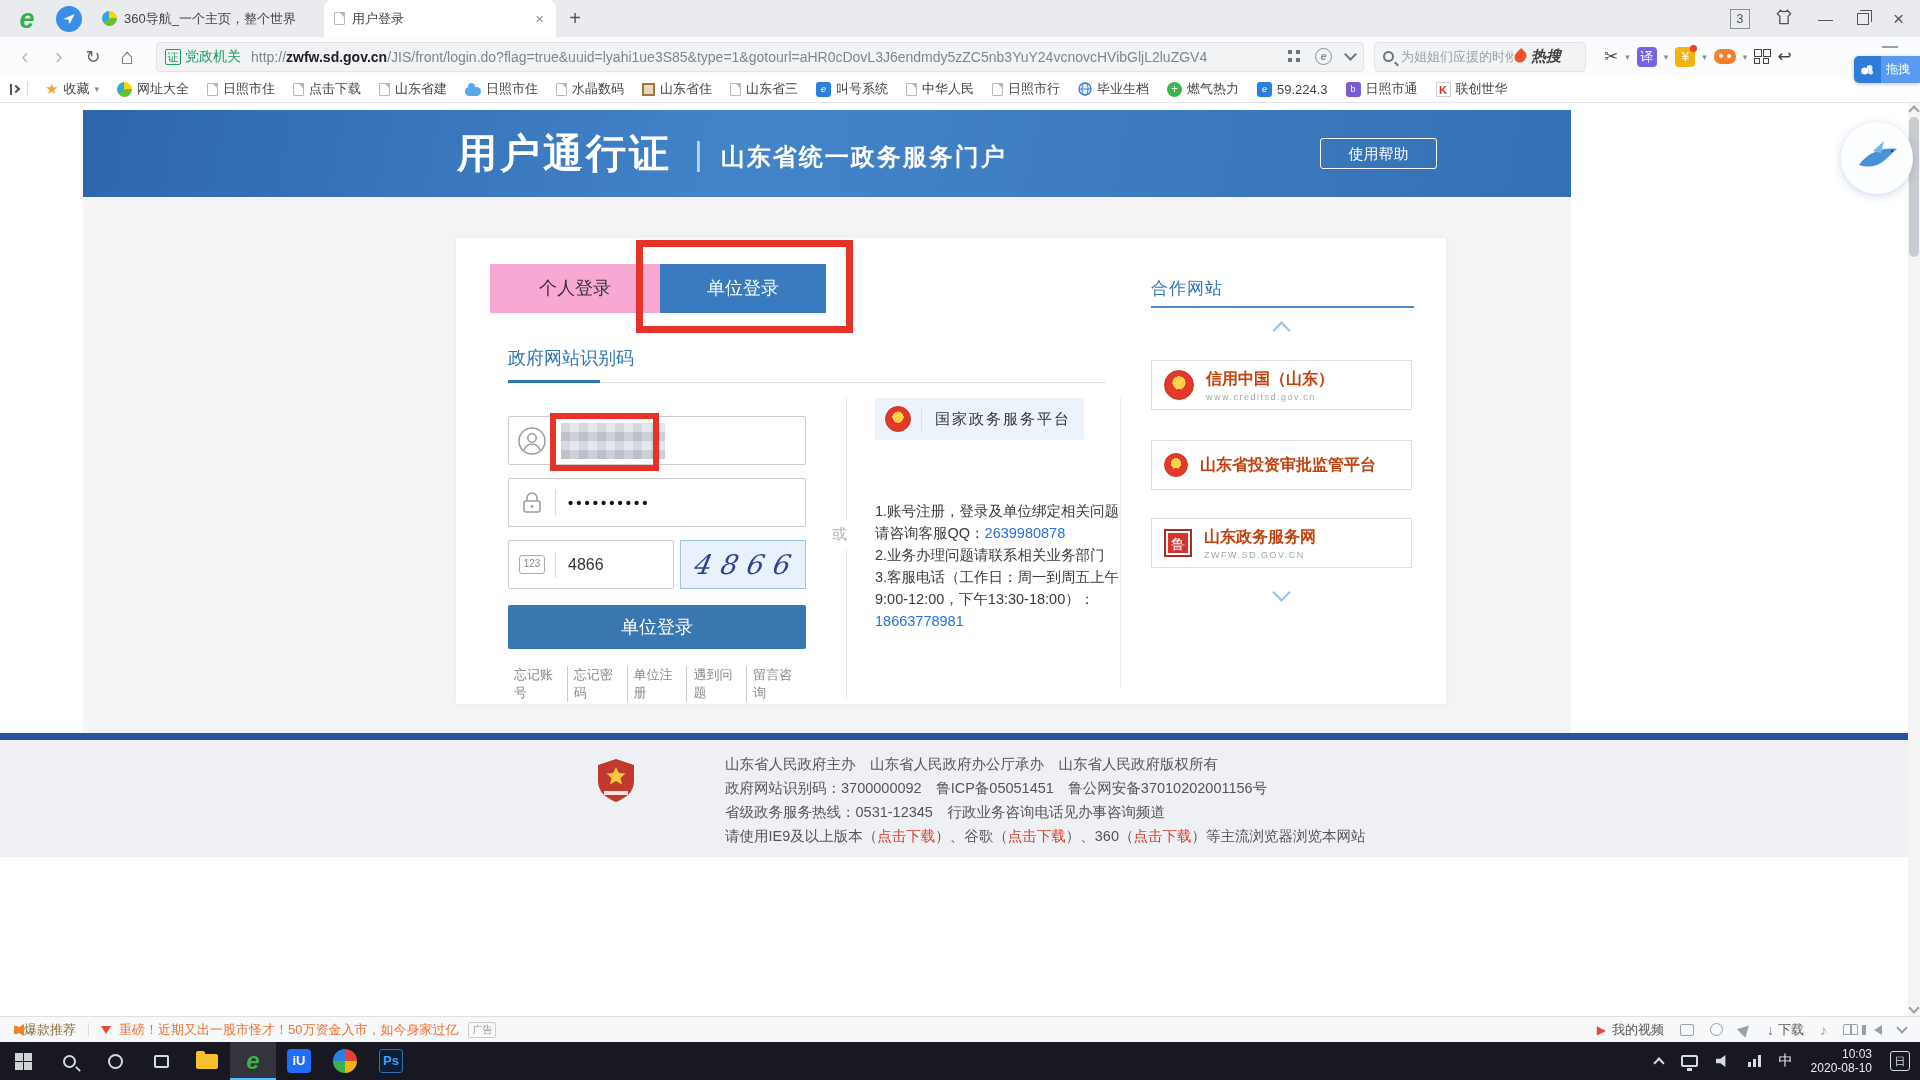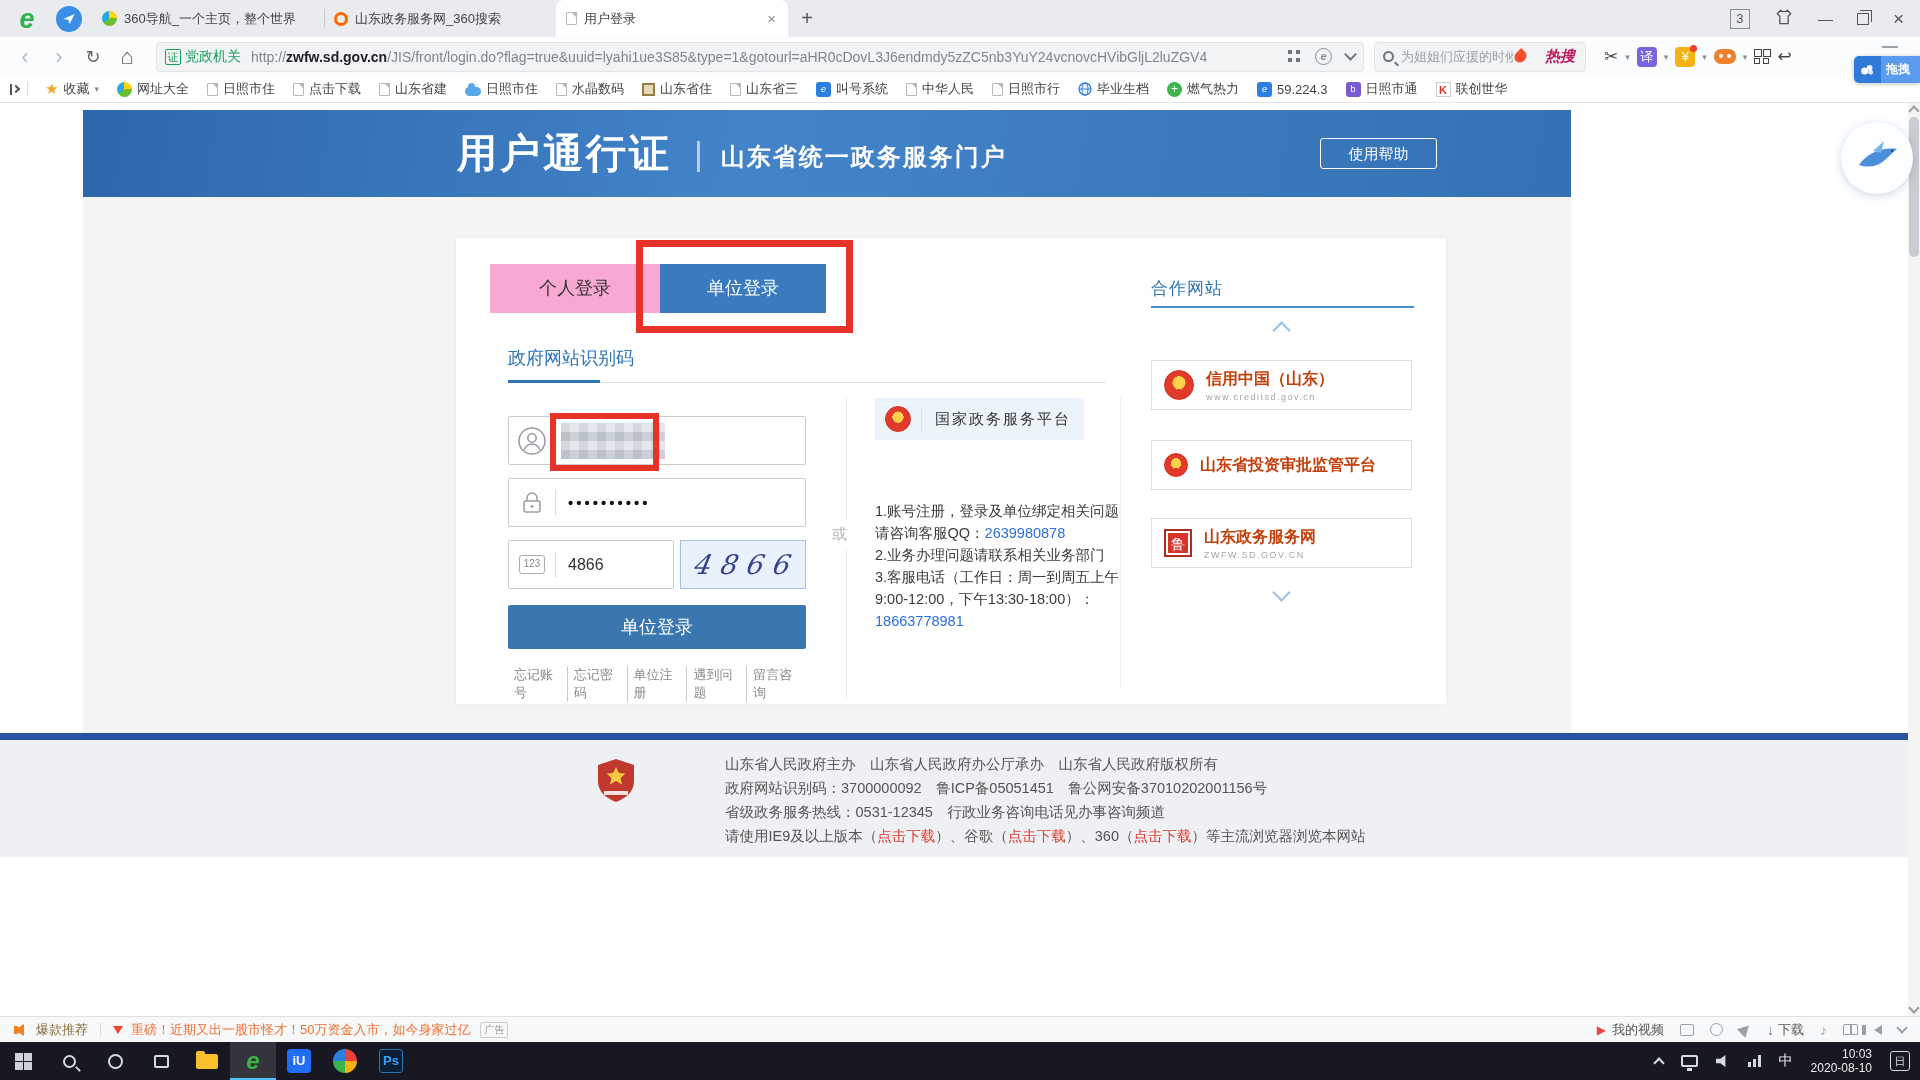--- a/index.html
+++ b/index.html
@@ -37,37 +37,37 @@
   .urlbar-icos { display:flex; align-items:center; gap:14px; margin-left:8px; }
   .qr-ico { width:13px; height:13px; position:relative; }
   .qr-ico::before { content:""; position:absolute; width:4px; height:4px; background:#70757a; box-shadow:8px 0 #70757a, 0 8px #70757a, 8px 8px #70757a; }
   .e-compat { width:17px; height:17px; border:1.5px solid #8a8f94; border-radius:50%; color:#8a8f94; font-size:11px; font-style:italic; font-weight:bold; text-align:center; line-height:14px; }
   .chev-down { width:9px; height:9px; border-right:2px solid #70757a; border-bottom:2px solid #70757a; transform:rotate(45deg); margin-top:-4px; }
   .searchbox { margin-left:10px; width:212px; height:30px; background:#f1f3f5; border:1px solid #e2e4e6; border-radius:4px; display:flex; align-items:center; padding:0 8px; }
   .mag { width:11px; height:11px; border:2px solid #70757a; border-radius:50%; position:relative; flex:none; }
   .mag::after { content:""; position:absolute; width:5px; height:2px; background:#70757a; transform:rotate(45deg); left:9px; top:10px; }
   .search-ph { margin-left:7px; font-size:13px; color:#9aa0a6; white-space:nowrap; overflow:hidden; width:112px; }
   .flame { width:11px; height:13px; background:#f4502c; border-radius:0 50% 50% 50%; transform:rotate(45deg); flex:none; margin-left:2px; }
-  .hot-label { color:#be185d; font-weight:bold; font-style:italic; font-size:15px; margin-left:19px; white-space:nowrap; }
+  .hot-label { color:#404040; font-weight:bold; font-style:italic; font-size:15px; margin-left:5px; white-space:nowrap; }
   .tool-icos { display:flex; align-items:center; gap:7px; margin-left:18px; }
   .caret { font-size:9px; color:#8a8f94; }
   .scissors { font-size:17px; color:#444; }
   .sq-ico { width:20px; height:20px; border-radius:4px; color:#fff; font-size:13px; text-align:center; line-height:20px; }
   .ico-translate { background:#7a62e0; }
   .ico-wallet { background:#f5b311; position:relative; }
   .ico-wallet::after { content:""; position:absolute; right:-2px; top:-2px; width:7px; height:7px; background:#f23c2e; border-radius:50%; }
   .gamepad { width:22px; height:15px; background:#f07f2e; border-radius:7px; position:relative; }
   .gamepad::before { content:""; position:absolute; left:5px; top:5px; width:4px; height:4px; background:#fff; border-radius:50%; box-shadow:8px 0 #fff; }
   .apps-grid { width:16px; height:16px; position:relative; }
   .apps-grid::before { content:""; position:absolute; width:6px; height:6px; border:1.6px solid #444; box-shadow:9px 0 0 -1.6px #fff; }
   .apps-grid::after { content:""; position:absolute; left:9px; width:6px; height:6px; border:1.6px solid #444; }
   .apps-grid i { position:absolute; top:9px; width:6px; height:6px; border:1.6px solid #444; display:block; }
   .apps-grid i + i { left:9px; }
   .undo { font-size:17px; color:#444; }
-  .drag-overlay { position:absolute; right:0; top:56px; width:66px; height:27px; display:flex; border-radius:5px 0 0 5px; overflow:hidden; box-shadow:0 1px 4px rgba(0,0,0,.25); z-index:50;font-weight:bold; }
+  .drag-overlay { position:absolute; right:0; top:56px; width:66px; height:27px; display:flex; border-radius:5px 0 0 5px; overflow:hidden; box-shadow:0 1px 4px rgba(0,0,0,.25); z-index:50; }
   .drag-logo { width:27px; height:27px; background:#2f7bd9; display:flex; align-items:center; justify-content:center; }
   .drag-logo svg { width:17px; height:17px; }
   .drag-label { flex:1; background:#5a9bf0; color:#fff; font-size:12px; line-height:27px; padding-left:5px; }
   .mini-dash { position:absolute; right:22px; top:46px; width:16px; height:2px; background:#9aa0a6; z-index:50; }
 
   .bookmarks { position:absolute; left:0; top:76px; width:1920px; height:27px; background:#fff; border-bottom:1px solid #e3e4e6; display:flex; align-items:center; font-size:13px; color:#444; }
   .bm-collapse { margin-left:10px; color:#555; font-size:12px; display:flex; align-items:center; }
   .bm-collapse .bar { width:2px; height:11px; background:#555; margin-right:1px; }
   .bm-collapse .chev { width:6px; height:6px; border-right:2px solid #555; border-top:2px solid #555; transform:rotate(45deg); }
   .bm-sep { width:1px; height:14px; background:#ddd; margin:0 8px; }
@@ -166,21 +166,21 @@
 
   
   .anno { position:absolute; border:7px solid #e63228; z-index:60; }
   .anno-tab { left:636px; top:240px; width:217px; height:93px; }
   .anno-user { left:550px; top:413px; width:109px; height:58px; border-width:6px; }
 
   
   .statusbar { position:absolute; left:0; top:1016px; width:1920px; height:26px; background:#f7f8f9; border-top:1px solid #e0e0e0; display:flex; align-items:center; font-size:13px; color:#666; }
   .megaphone { width:0; height:0; border-top:6px solid transparent; border-bottom:6px solid transparent; border-right:10px solid #f58220; position:relative; margin-left:14px; }
   .megaphone::after { content:""; position:absolute; left:0; top:-4px; width:4px; height:8px; background:#f58220; }
-  .promo { margin-left:12px; color:#8a6d3b; }
+  .promo { margin-left:0; color:#8a6d3b; }
   .sb-sep { width:1px; height:13px; background:#ddd; margin:0 12px; }
   .tri-down { width:0; height:0; border-left:5px solid transparent; border-right:5px solid transparent; border-top:8px solid #e43; margin-right:8px; }
   .ticker { color:#f07030; }
   .ad-tag { margin-left:10px; border:1px solid #ccc; color:#999; font-size:10px; padding:0 3px; border-radius:2px; }
   .sb-right { position:absolute; right:14px; display:flex; align-items:center; gap:16px; color:#8a8f94; }
   .play-ico { color:#e84545; font-size:12px; }
   .myvideo { color:#555; margin-left:-10px; }
   .sb-ico { width:14px; height:12px; border:1.5px solid #9aa0a6; border-radius:2px; }
   .sb-circle { width:13px; height:13px; border:1.5px solid #9aa0a6; border-radius:50%; }
   .sb-rocket { width:0; height:0; border-left:6px solid transparent; border-right:6px solid transparent; border-bottom:11px solid #9aa0a6; transform:rotate(45deg); }
@@ -231,24 +231,20 @@
     <div class="logo-e">e</div>
     <div class="plane-btn">
       <svg viewBox="0 0 20 20">
           <path d="M2 10 L18 3 L11 17 L9 11 Z" fill="#fff"></path>
         </svg>
     </div>
     <div class="tab" style="margin-left:10px;">
       <span class="pinwheel"></span>
       <span class="t-title">360导航_一个主页，整个世界</span>
     </div>
-    <div class="tab">
-      <span style="width:14px;height:14px;border:3px solid #f60;border-radius:50%;"></span>
-      <span class="t-title">山东政务服务网_360搜索</span>
-    </div>
     <div class="tab active">
       <span class="doc-ico"></span>
       <span class="t-title">用户登录</span>
       <span class="tab-close">×</span>
     </div>
     <div class="newtab">+</div>
     <div class="winctl">
       <span class="tabcount">3</span>
       <span class="shirt">
         <svg viewBox="0 0 24 24" fill="none" stroke="#555" stroke-width="1.6">

